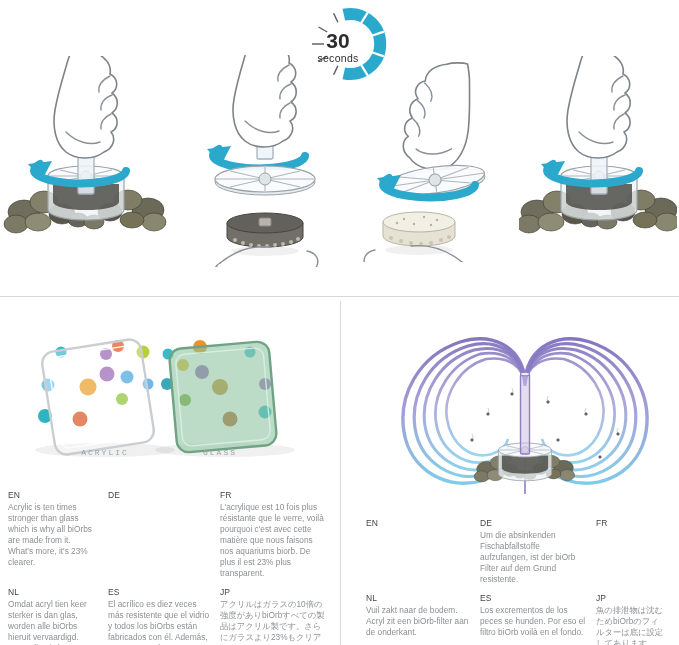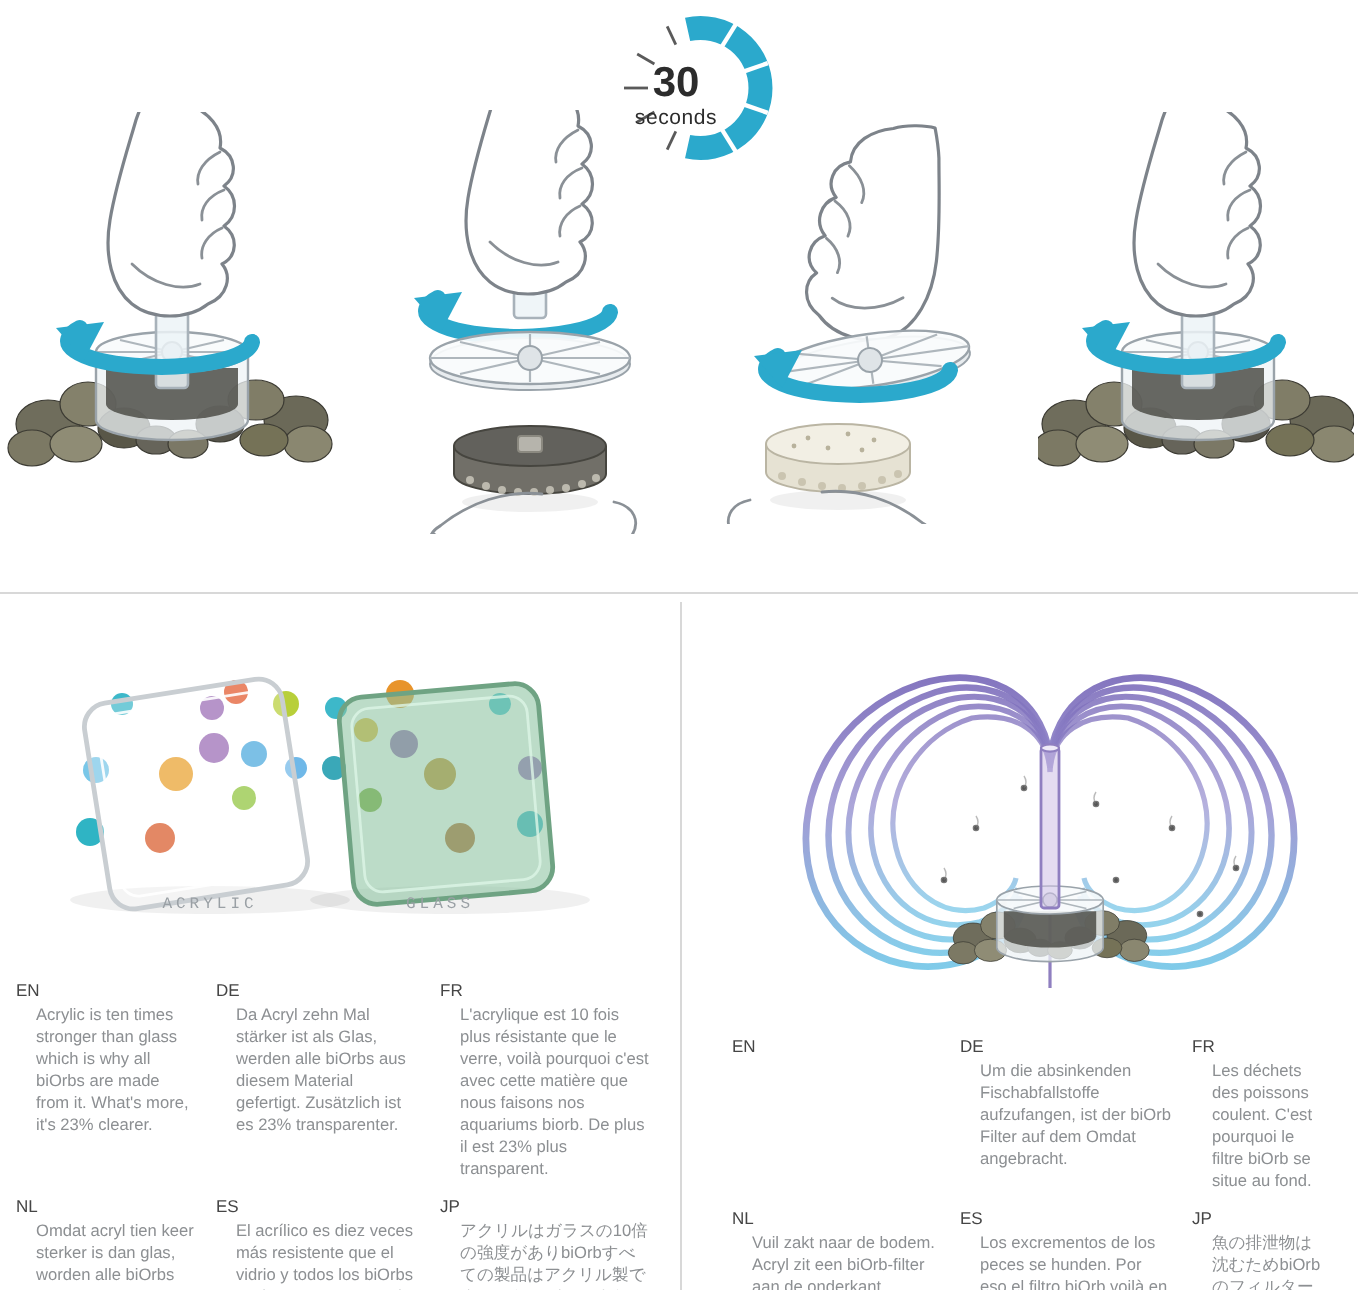--- a/index.html
+++ b/index.html
@@ -7,21 +7,21 @@
        font-family:"Liberation Sans",sans-serif;}
   .abs{position:absolute;}
   .divider-h{left:0;top:296px;width:679px;height:1px;background:var(--divider,#d8d8d8);}
   .divider-v{left:340px;top:301px;width:1px;height:344px;background:var(--divider,#d8d8d8);}
 
   .lang-grid{display:grid;row-gap:8px;}
   .left-texts{left:8px;top:490px;width:330px;grid-template-columns:100px 112px 116px;}
   .right-texts{left:366px;top:518px;width:308px;grid-template-columns:114px 116px 78px;}
   .lang-block{padding-right:10px;}
   .lang-code{font-weight:normal;font-size:8.5px;color:#454545;margin-bottom:2px;}
-  .lang-body{font-size:8.3px;line-height:1.33;color:#8c8f92;margin-left:10px;}
+  .lang-body{font-size:8.3px;line-height:1.33;color:#8c8f92;}
 
   .material-label{font-size:8px;letter-spacing:2px;color:#9aa0a5;text-align:center;font-family:Liberation Mono, monospace;}
 
   svg text{font-family:"Liberation Sans",sans-serif;}
   .badge-arc{stroke:var(--accent,#2BA9CC);fill:none;}
   .badge-tick{stroke:#5a5a5a;stroke-width:1.4;}
   .badge-num{font-size:21px;font-weight:bold;fill:#2c2c2c;}
   .badge-unit{font-size:10.5px;fill:#2c2c2c;letter-spacing:.3px;}
 
   .arrow-stroke{stroke:var(--accent,#2BA9CC);fill:none;stroke-width:8;stroke-linecap:round;}
@@ -265,21 +265,20 @@
 <div class="abs material-label" style="left:60px;top:448px;width:90px">ACRYLIC</div>
 <div class="abs material-label" style="left:180px;top:448px;width:80px">GLASS</div>
 
 <div class="abs lang-grid left-texts">
   <div class="lang-block">
     <div class="lang-code">EN</div>
     <div class="lang-body">Acrylic is ten times stronger than glass which is why all biOrbs are made from it. What's more, it's 23% clearer.</div>
   </div>
   <div class="lang-block">
     <div class="lang-code">DE</div>
-    <div class="lang-body">Da Acryl zehn Mal stärker ist als Glas, werden alle biOrbs aus diesem Material gefertigt. Zusätzlich ist es 23% transparenter.</div>
   </div>
   <div class="lang-block">
     <div class="lang-code">FR</div>
     <div class="lang-body">L'acrylique est 10 fois plus résistante que le verre, voilà pourquoi c'est avec cette matière que nous faisons nos aquariums biorb. De plus il est 23% plus transparent.</div>
   </div>
   <div class="lang-block">
     <div class="lang-code">NL</div>
     <div class="lang-body">Omdat acryl tien keer sterker is dan glas, worden alle biOrbs hieruit vervaardigd. Bovendien is het 23% helderder.</div>
   </div>
   <div class="lang-block">
@@ -320,25 +319,24 @@
   <rect x="130.5" y="52" width="9" height="80" rx="1.5" fill="rgba(205,192,230,0.55)" stroke="#8f7fc0" stroke-width="1.4"></rect>
   <ellipse cx="135" cy="52" rx="4.5" ry="1.8" fill="#efeaf8" stroke="#8f7fc0" stroke-width="1.1"></ellipse>
 </svg>
 
 <div class="abs lang-grid right-texts">
   <div class="lang-block">
     <div class="lang-code">EN</div>
   </div>
   <div class="lang-block">
     <div class="lang-code">DE</div>
-    <div class="lang-body">Um die absinkenden Fischabfallstoffe aufzufangen, ist der biOrb Filter auf dem Omdat angebracht.</div>
+    <div class="lang-body">Um die absinkenden Fischabfallstoffe aufzufangen, ist der biOrb Filter auf dem Grund resistente.</div>
   </div>
   <div class="lang-block">
     <div class="lang-code">FR</div>
-    <div class="lang-body">Les déchets des poissons coulent. C'est pourquoi le filtre biOrb se situe au fond.</div>
   </div>
   <div class="lang-block">
     <div class="lang-code">NL</div>
     <div class="lang-body">Vuil zakt naar de bodem. Acryl zit een biOrb-filter aan de onderkant.</div>
   </div>
   <div class="lang-block">
     <div class="lang-code">ES</div>
     <div class="lang-body">Los excrementos de los peces se hunden. Por eso el filtro biOrb voilà en el fondo.</div>
   </div>
   <div class="lang-block">

